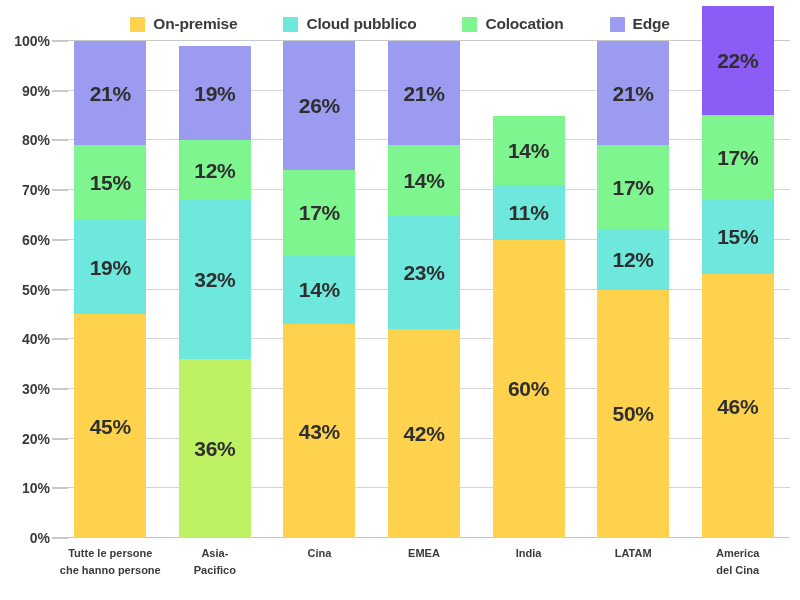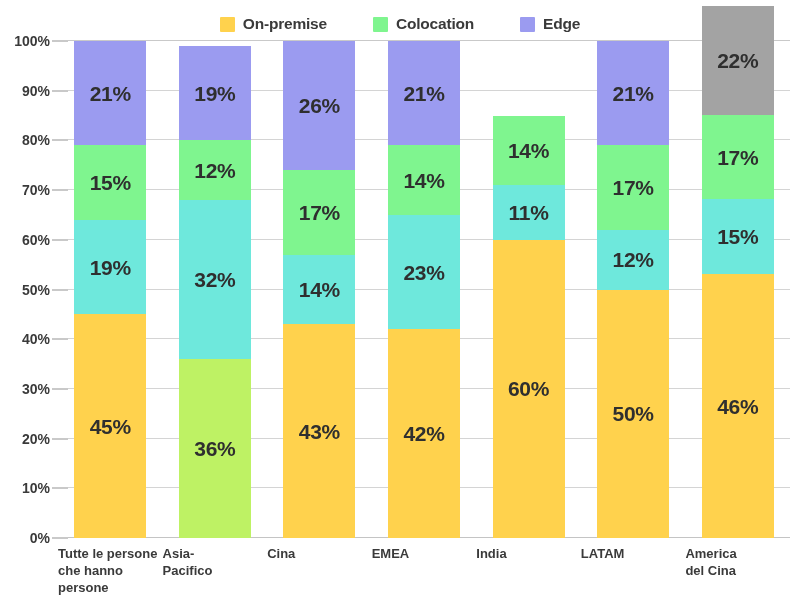--- a/index.html
+++ b/index.html
@@ -55,34 +55,38 @@
     overflow:hidden;
   }
   .seg-label{
     font-size:21px;font-weight:bold;color:#2f2f2f;
     letter-spacing:-0.3px;line-height:1;
   }
 
   
   .xlabels{position:absolute;left:58px;top:545px;width:732px;height:55px;}
   .xlabel{
-    position:absolute;top:0;text-align:left;
-    font-size:13px;font-weight:bold;color:#3a3a3a;
+    position:absolute;top:0;text-align:center;
+    font-size:11px;font-weight:bold;color:#3a3a3a;
     line-height:17px;
   }
 </style>
 </head>
 <body>
 
 <div id="chart">
 
   <div class="legend" id="legend">
       <div class="legend-item">
         <span class="legend-swatch" style="background: rgb(255, 210, 77);"></span>
         <span class="legend-label">On-premise</span>
+      </div>
+      <div class="legend-item">
+        <span class="legend-swatch" style="background: rgb(110, 232, 220);"></span>
+        <span class="legend-label">Cloud pubblico</span>
       </div>
       <div class="legend-item">
         <span class="legend-swatch" style="background: rgb(127, 245, 143);"></span>
         <span class="legend-label">Colocation</span>
       </div>
       <div class="legend-item">
         <span class="legend-swatch" style="background: rgb(155, 155, 240);"></span>
         <span class="legend-label">Edge</span>
       </div>
     </div>
@@ -211,21 +215,21 @@
       <div class="bar-group" style="left: 643.714px; width: 72px;">
         <div class="seg" style="height: 264px; background: rgb(255, 210, 77);">
           <span class="seg-label">46%</span>
         </div>
         <div class="seg" style="height: 74.55px; background: rgb(110, 232, 220);">
           <span class="seg-label">15%</span>
         </div>
         <div class="seg" style="height: 84.49px; background: rgb(127, 245, 143);">
           <span class="seg-label">17%</span>
         </div>
-        <div class="seg" style="height: 109.34px; background: #a3a3a3; margin-top: 28px;">
+        <div class="seg" style="height: 109.34px; background: #8b5cf6; margin-top: 28px;">
           <span class="seg-label">22%</span>
         </div>
       </div>
     </div>
 
   <div class="xlabels" id="xlabels">
       <div class="xlabel" style="left: 0px; width: 104.571px;">
         <div>Tutte le persone</div>
         <div>che hanno persone</div>
       </div>

